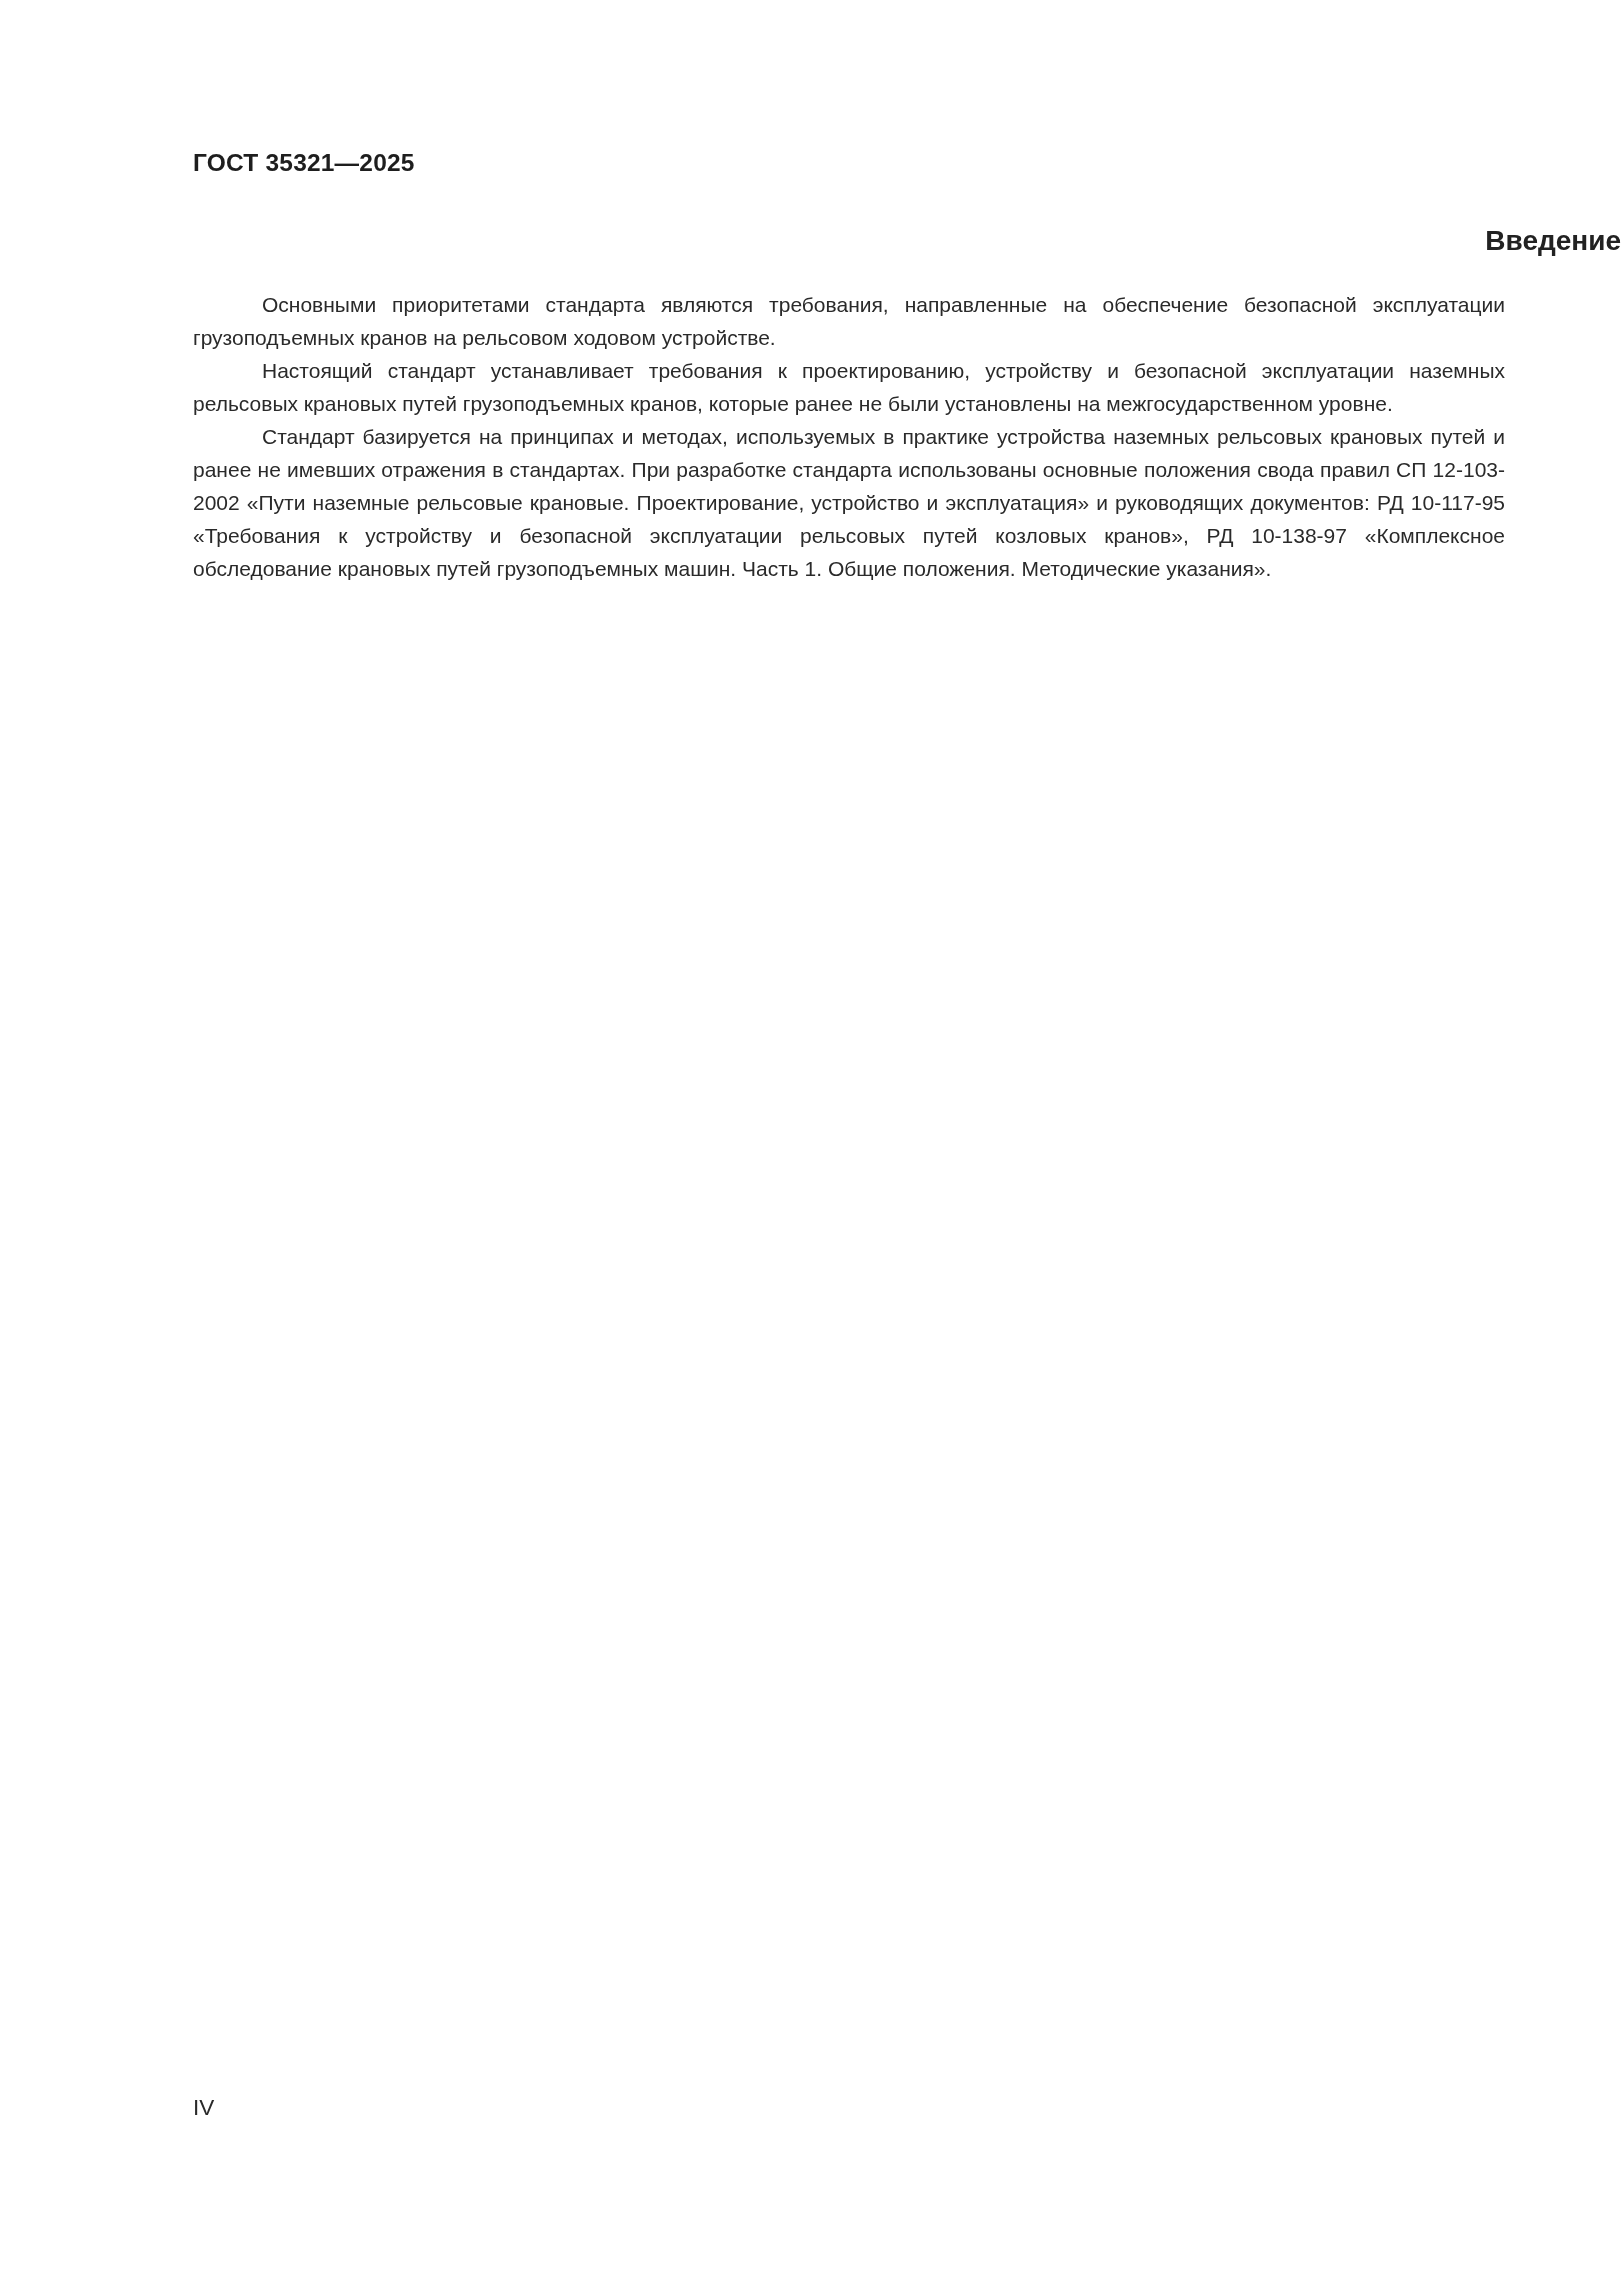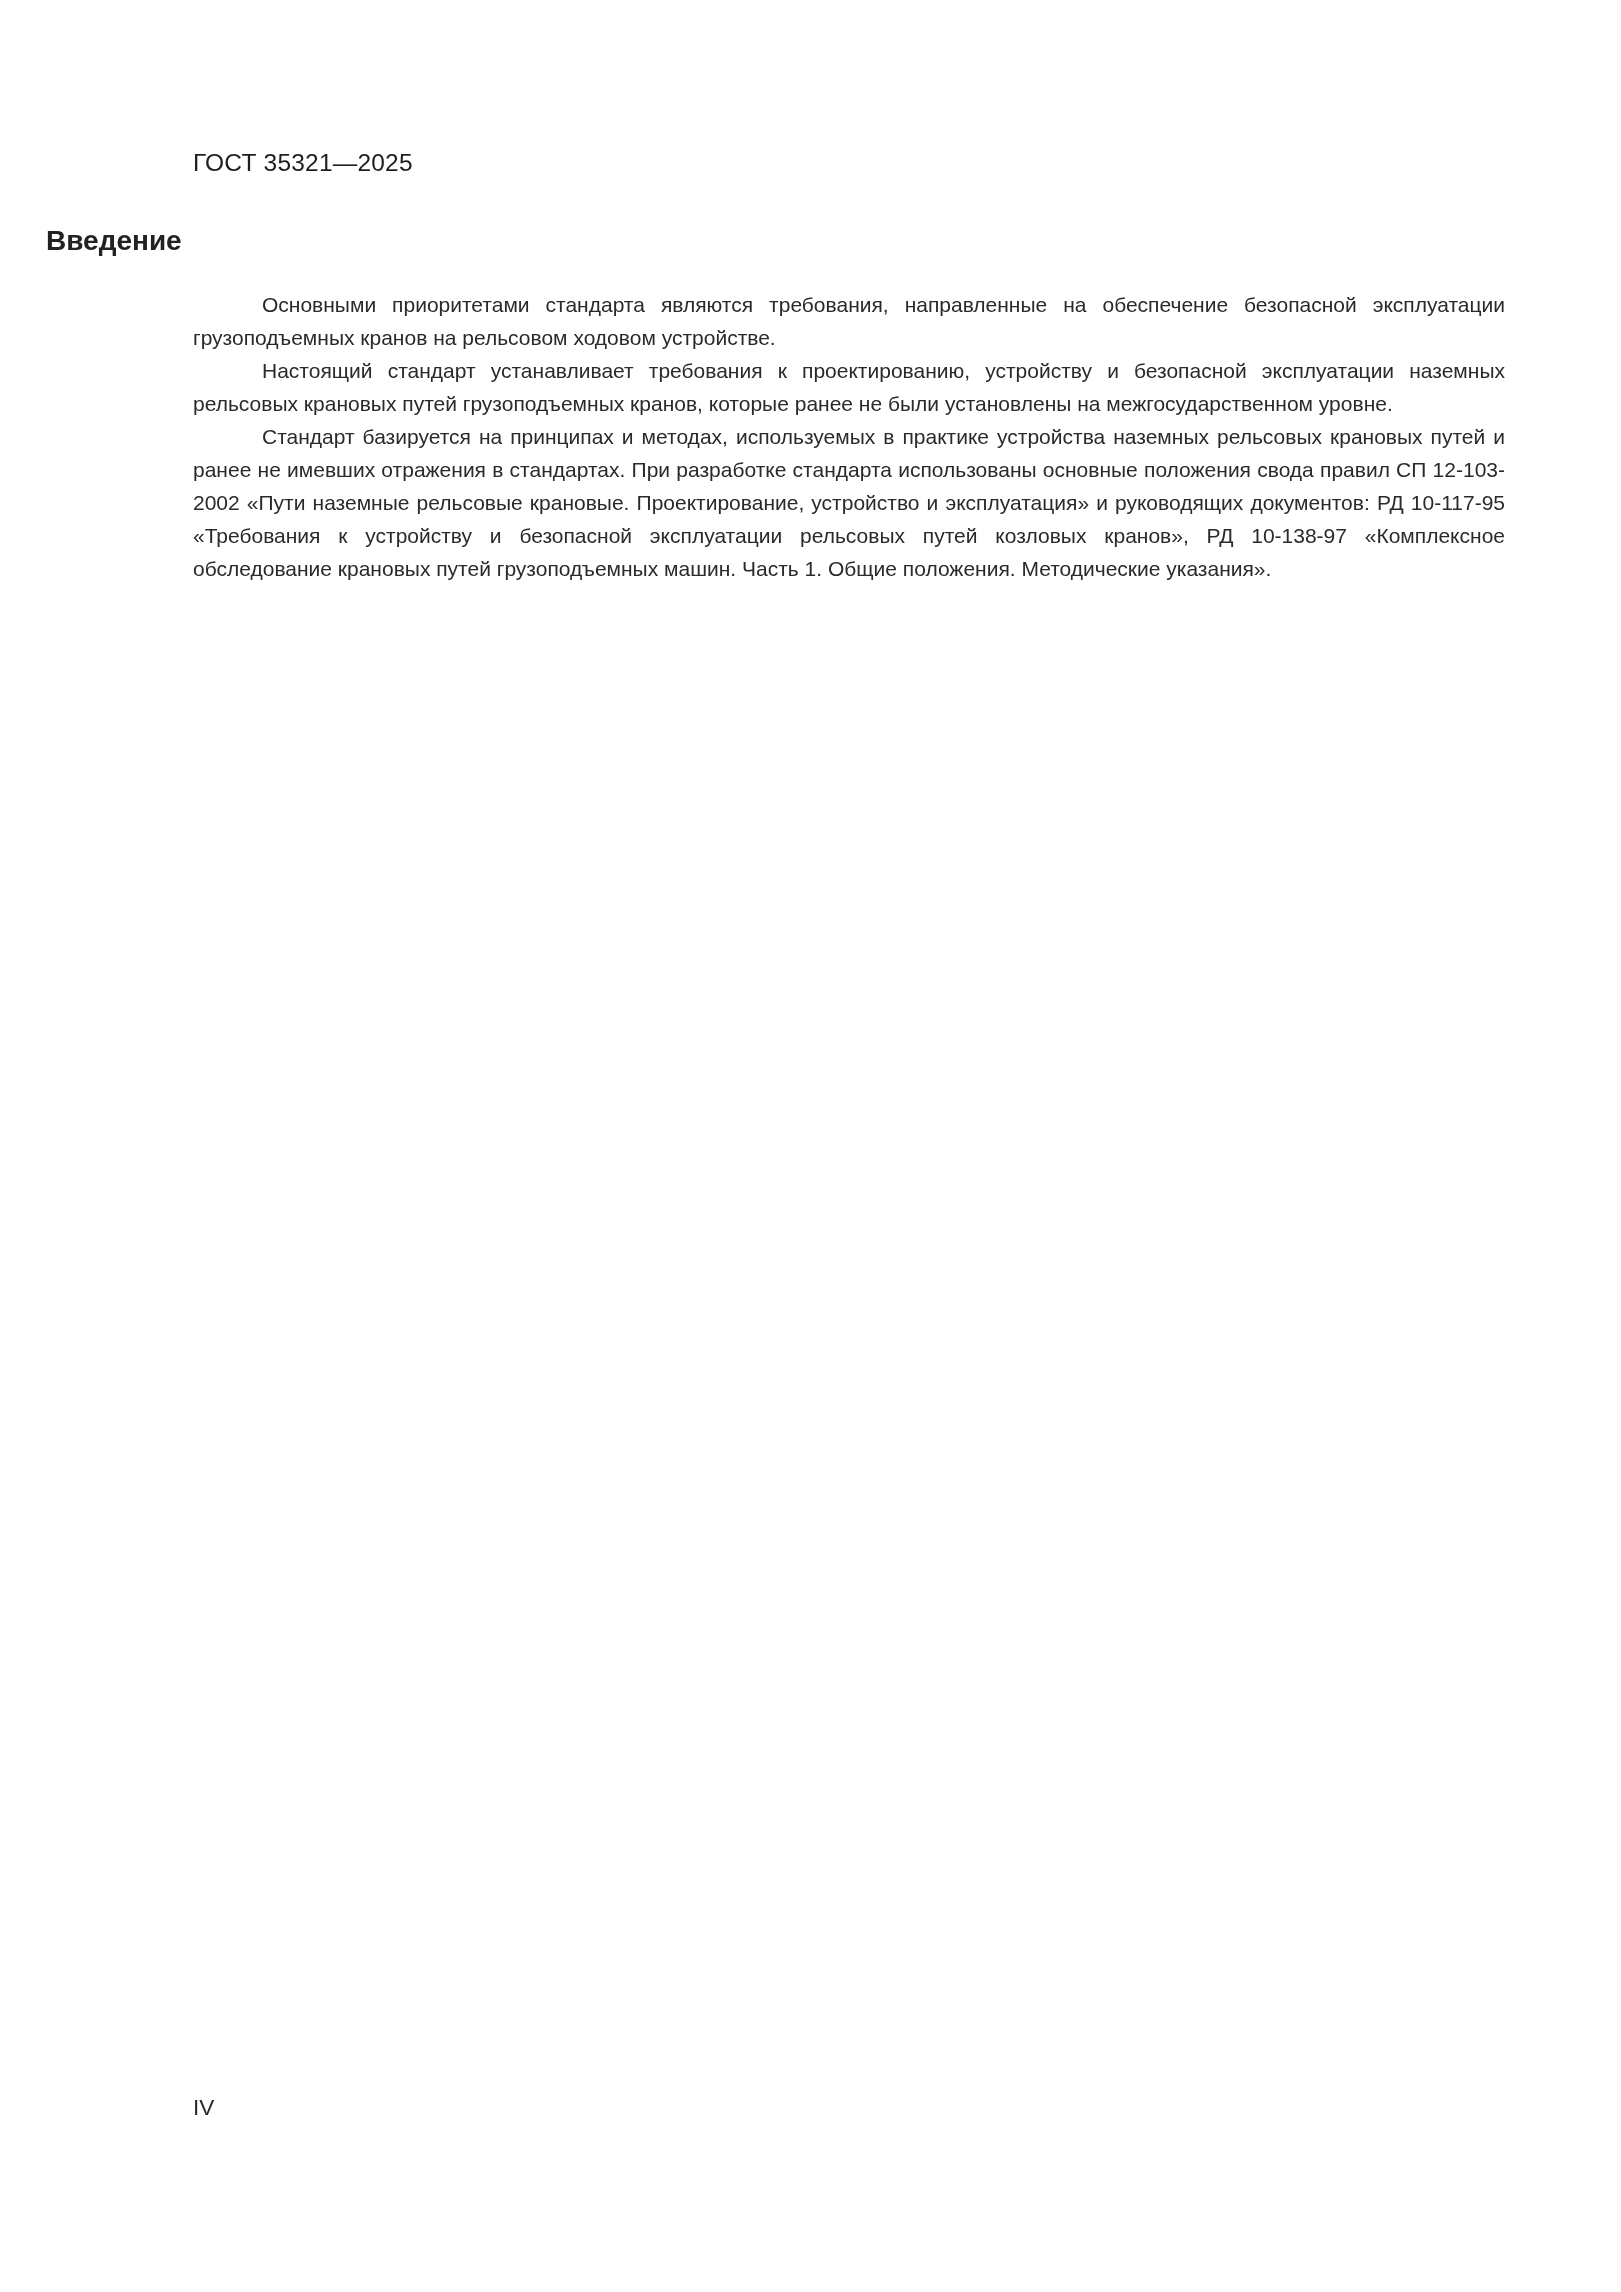--- a/index.html
+++ b/index.html
@@ -1,19 +1,19 @@
 <!DOCTYPE html>
 <html><head>
 <meta charset="utf-8">
 <style>
   html, body { margin: 0; padding: 0; background: #ffffff; }
   body { width: 1621px; height: 2293px; position: relative; overflow: hidden;
          font-family: "Liberation Sans", sans-serif; color: #262626; }
-  .doc-code { position: absolute; left: 193px; top: 149px; font-size: 24.5px; font-weight: normal; color: #1e1e1e; letter-spacing: 0.2px; }
-  .heading { position: absolute; left: 0; width: 1621px; top: 225px; text-align: left; font-size: 28px; font-weight: bold; color: #222; padding-left: 46px; box-sizing: border-box; }
+  .doc-code { position: absolute; left: 193px; top: 149px; font-size: 24.5px; font-weight: bold; color: #1e1e1e; letter-spacing: 0.2px; }
+  .heading { position: absolute; left: 0; width: 1621px; top: 225px; text-align: right; font-size: 28px; font-weight: bold; color: #222; padding-left: 46px; box-sizing: border-box; }
   .body-text { position: absolute; left: 193px; width: 1312px; top: 288px; font-size: 21px; line-height: 33px; text-align: justify; color: #2a2a2a; }
   .body-text p { margin: 0; text-indent: 69px; }
   .page-num { position: absolute; left: 193px; top: 2070px; font-size: 22.5px; color: #2a2a2a; margin-top: 25px; }
 </style>
 </head>
 <body>
 
 <div class="doc-code">ГОСТ 35321—2025</div>
 
 <div class="heading">Введение</div>

